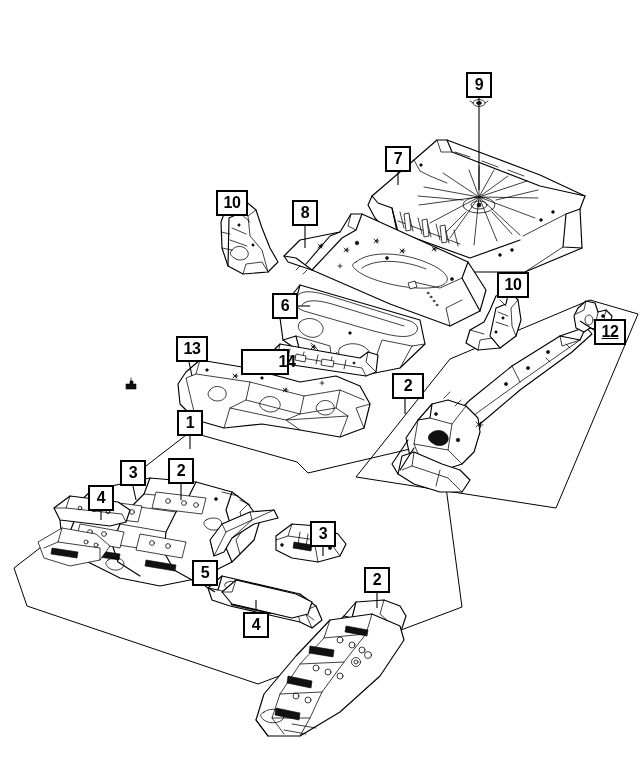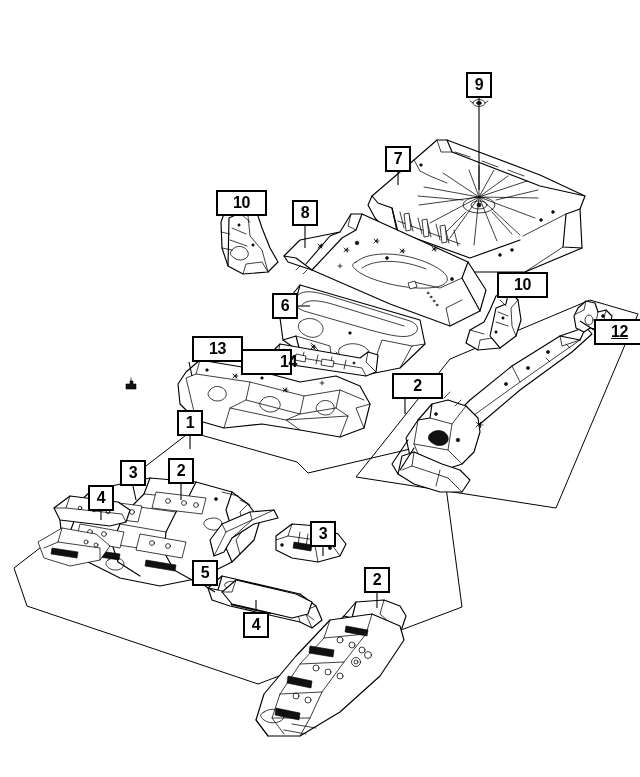--- a/index.html
+++ b/index.html
@@ -21,21 +21,21 @@
     box-sizing:border-box;
     display:flex;align-items:center;justify-content:center;
     font-family:"Liberation Sans",sans-serif;
     font-size:16px;
     font-weight:bold;
     line-height:1;
     color:#000;
     letter-spacing:-0.5px;
     z-index:40;
   }
-  .callout.w2{width:51px;}
+  .callout.w2{width:32px;}
 </style>
 </head>
 <body>
 
 <div id="stage">
 
   <svg id="artboard" viewBox="0 0 640 777" xmlns="http://www.w3.org/2000/svg">
     <defs>
       <style>
         .ln{fill:none;stroke:#000;stroke-width:1.15;stroke-linejoin:round;stroke-linecap:round;}
@@ -451,21 +451,21 @@
   <div class="callout" style="left:292px;top:200px;">8</div>
 
   <div class="callout w2" style="left:497px;top:272px;">10</div>
 
   <div class="callout" style="left:272px;top:293px;">6</div>
 
   <div class="callout w2" style="left:594px;top:319px;text-decoration:underline;">12</div>
 
   <div class="callout w2" style="left:241px;top:349px;padding-left:44px;">14</div>
 
-  <div class="callout w2" style="left:192px;top:336px;">13</div>
+  <div class="callout w2" style="left:176px;top:336px;">13</div>
 
   <div class="callout w2" style="left:392px;top:373px;">2</div>
 
   <div class="callout" style="left:177px;top:410px;">1</div>
 
   <div class="callout" style="left:120px;top:460px;">3</div>
 
   <div class="callout" style="left:168px;top:458px;">2</div>
 
   <div class="callout" style="left:88px;top:485px;">4</div>

